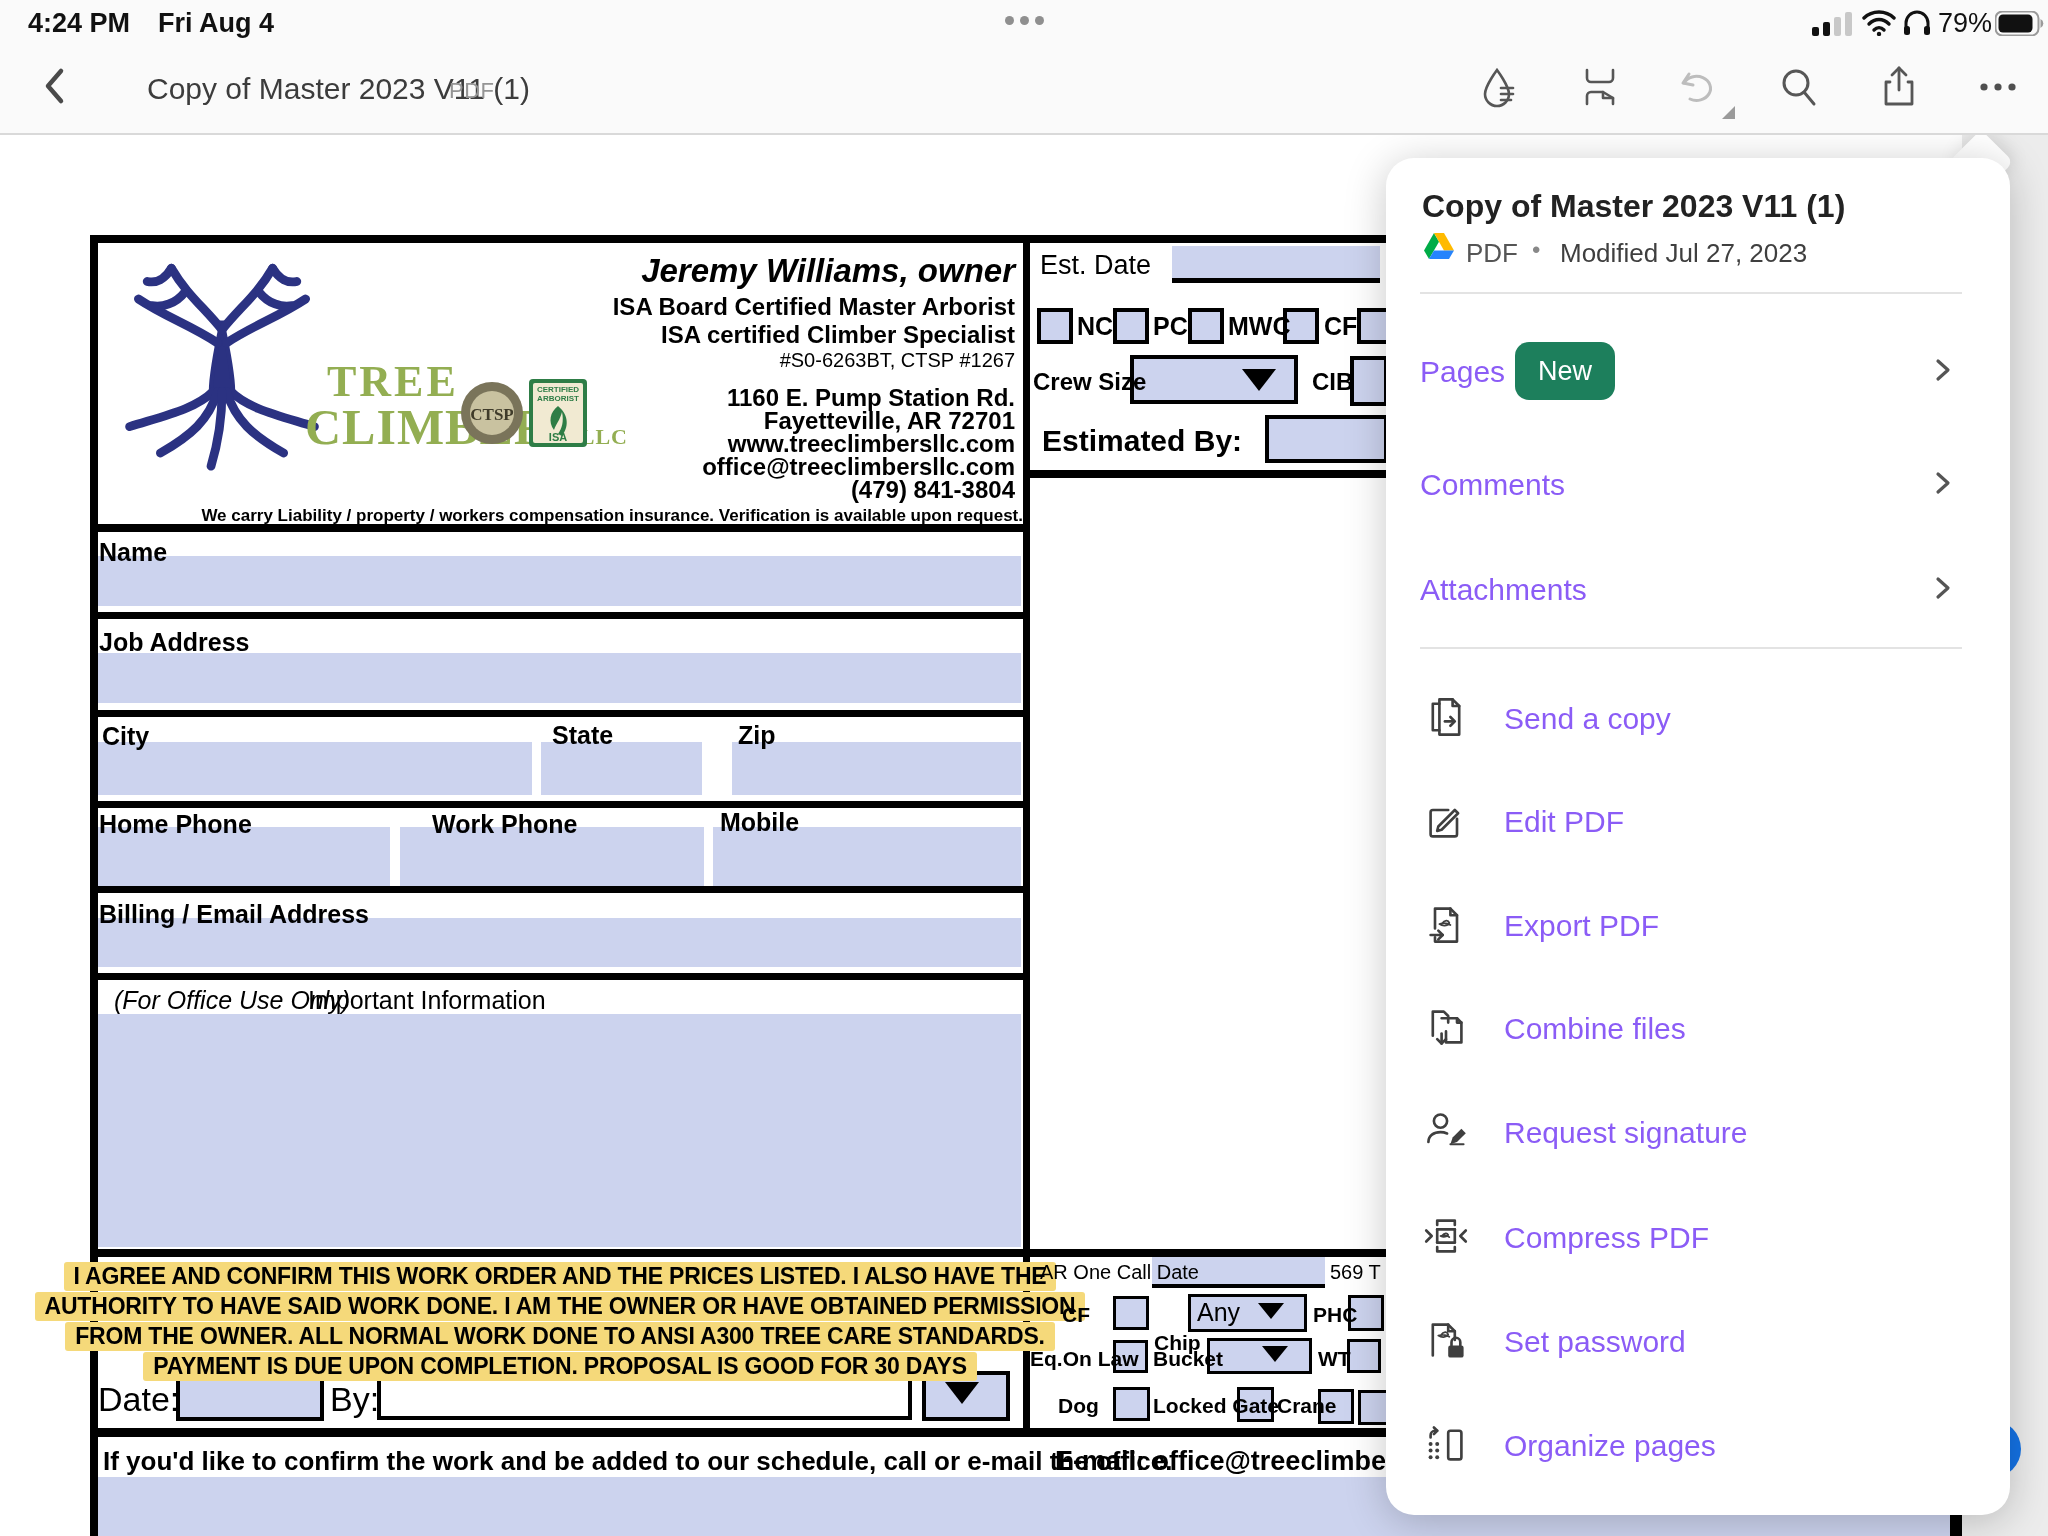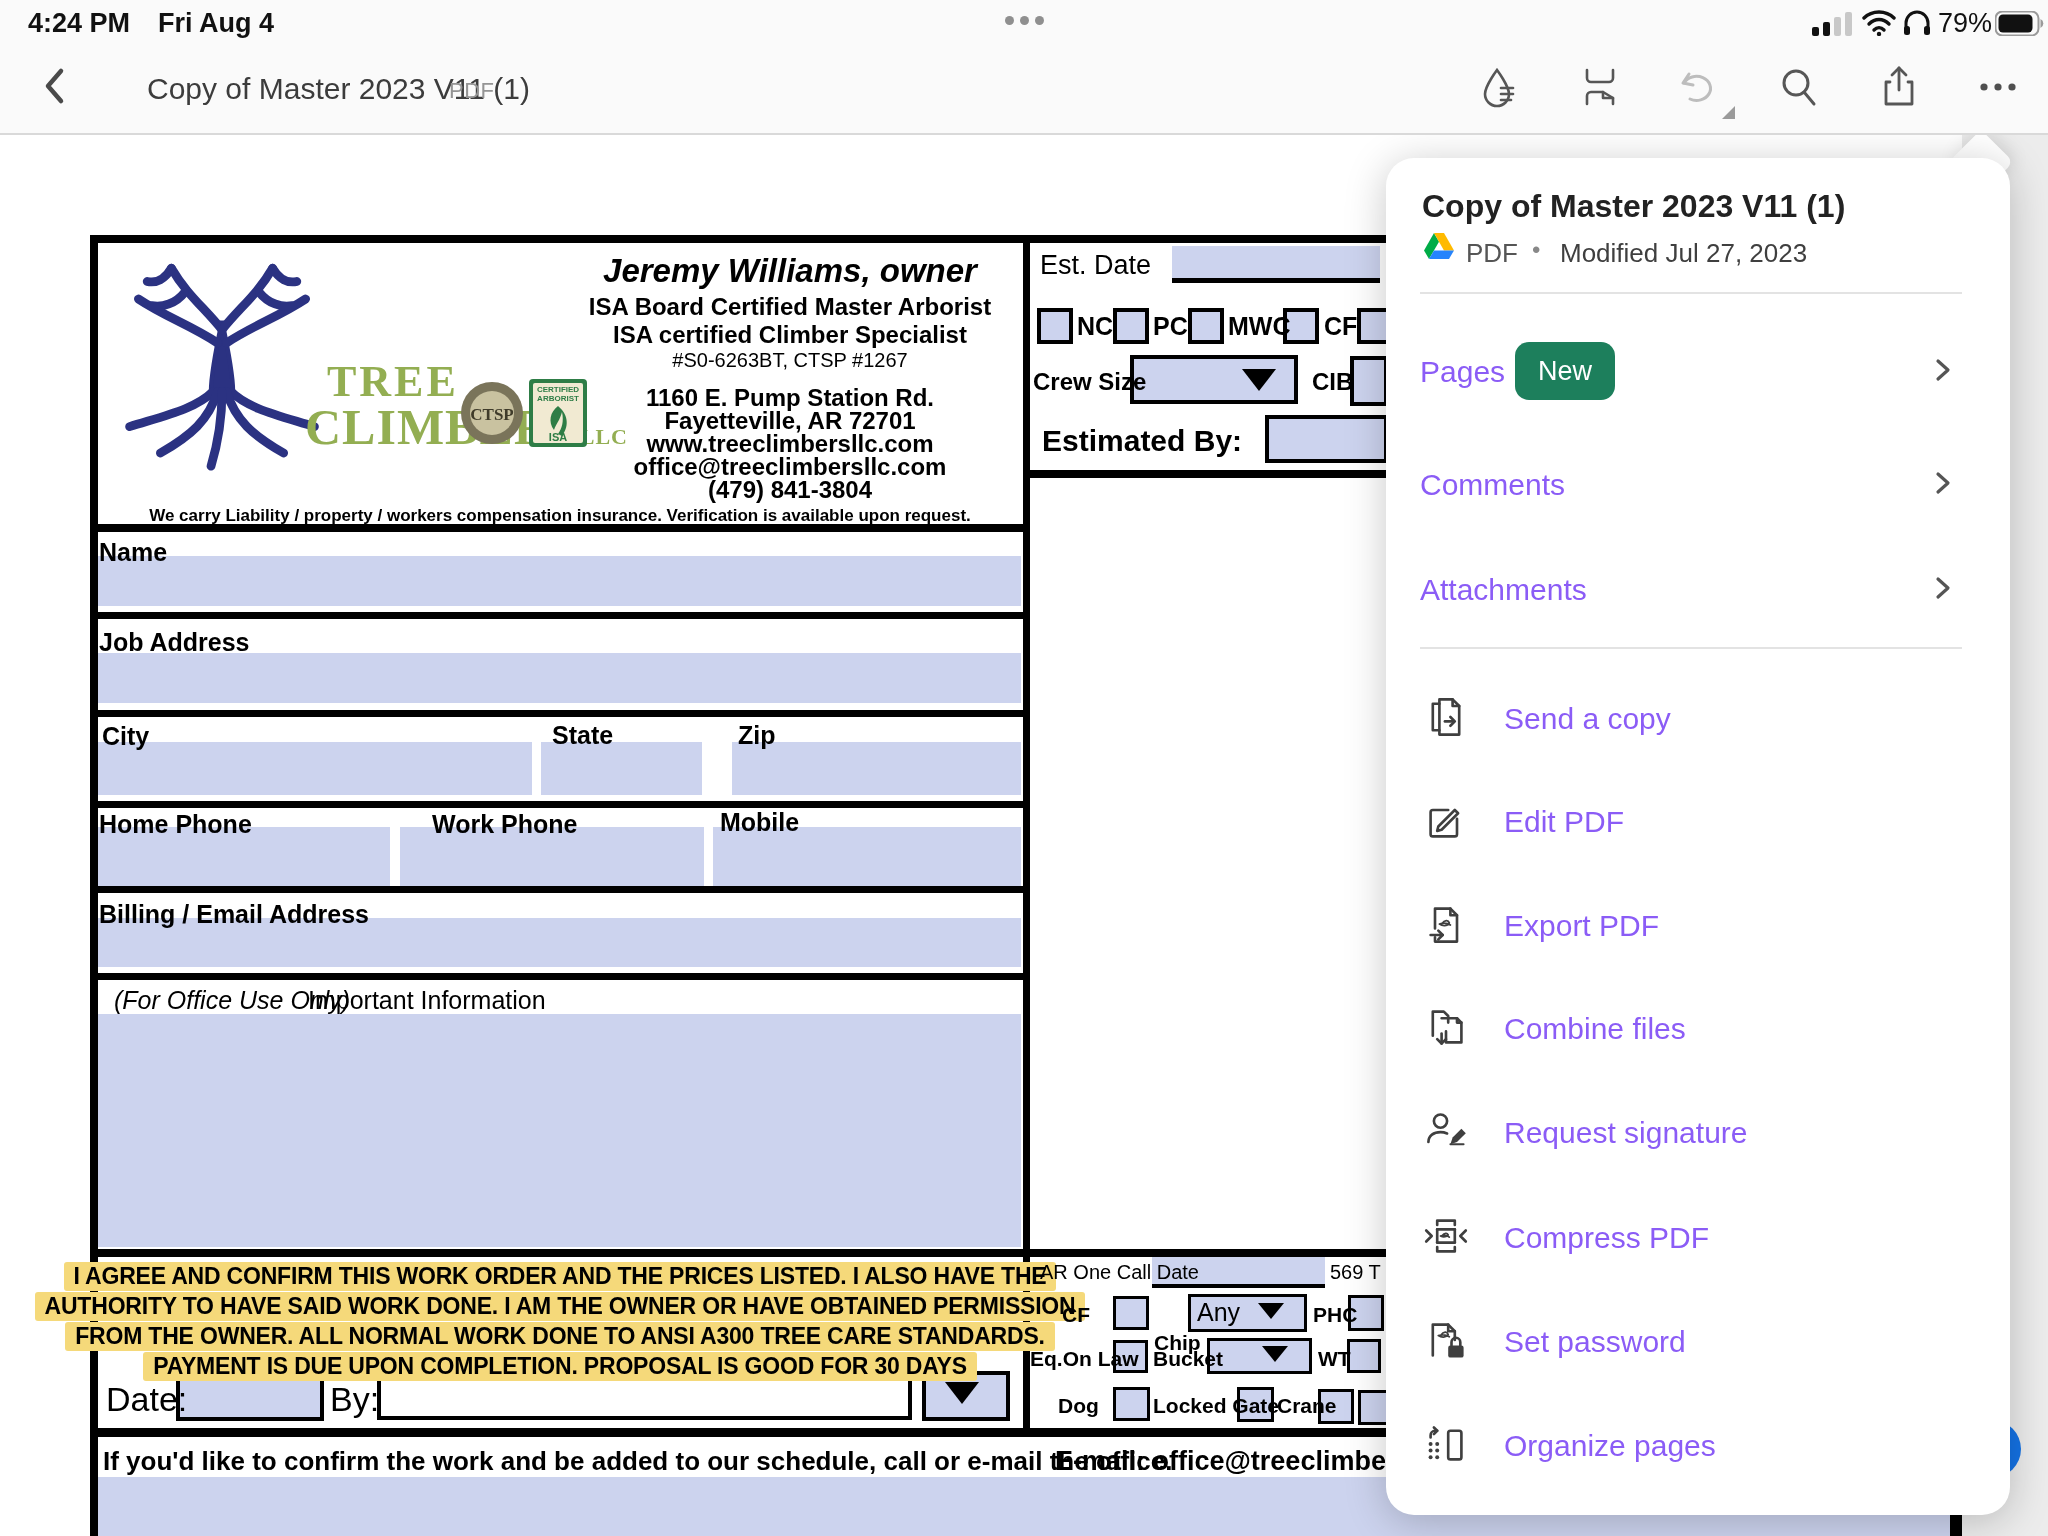--- a/index.html
+++ b/index.html
@@ -35,21 +35,21 @@
   .mchev{position:absolute;width:26px;height:26px;}
   .micon{position:absolute;left:1424px;width:44px;height:44px;}
   .micon svg,.mchev svg{width:100%;height:100%;}
   .mdivider{position:absolute;left:1420px;width:542px;height:2px;background:#e3e3e3;z-index:21;}
   #new-badge{position:absolute;left:1515px;top:342px;width:100px;height:58px;background:#1d7f5c;border-radius:14px;
              color:#fff;font-size:27px;display:flex;align-items:center;justify-content:center;z-index:21;}
   .z21{z-index:21;}
   #fab{position:absolute;left:1963px;top:1420px;width:58px;height:58px;border-radius:50%;background:#1473e6;z-index:10;}
   
   .logo-green{color:#93ae52;font-family:"Liberation Serif",serif;font-weight:700;}
-  .center{text-align:center;}
+  .center{text-align:right;}
   .nw{white-space:nowrap;}
 </style>
 </head>
 <body>
 
 <div id="screen">
 
   <div id="chrome">
 
     <div class="abs sb-text" style="left:28px;top:8px;">4:24 PM</div>
@@ -266,21 +266,21 @@
   <div class="lbl" style="left:114px;top:986px;font-size:25px;font-weight:400;font-style:italic;">(For Office Use Only)</div>
   <div class="lbl" style="left:308px;top:986px;font-size:25px;font-weight:400;">Important Information</div>
   <div class="fld" style="left:97px;top:1014px;width:924px;height:233px;"></div>
 
   <div class="abs" style="left:97px;top:1262px;width:926px;z-index:9;display:flex;flex-direction:column;align-items:center;gap:1px;font-size:23px;font-weight:700;letter-spacing:-0.2px;">
     <span class="hl">I AGREE AND CONFIRM THIS WORK ORDER AND THE PRICES LISTED. I ALSO HAVE THE</span>
     <span class="hl">AUTHORITY TO HAVE SAID WORK DONE. I AM THE OWNER OR HAVE OBTAINED PERMISSION</span>
     <span class="hl">FROM THE OWNER. ALL NORMAL WORK DONE TO ANSI A300 TREE CARE STANDARDS.</span>
     <span class="hl">PAYMENT IS DUE UPON COMPLETION. PROPOSAL IS GOOD FOR 30 DAYS</span>
   </div>
-  <div class="lbl" style="left:98px;top:1380px;font-size:34px;font-weight:500;margin-left:8px;">Date:</div>
+  <div class="lbl" style="left:98px;top:1380px;font-size:34px;font-weight:500;">Date:</div>
   <div class="fldb" style="left:176px;top:1372px;width:140px;height:41px;"></div>
   <div class="lbl" style="left:330px;top:1380px;font-size:34px;font-weight:500;">By:</div>
   <div class="whtb" style="left:377px;top:1373px;width:527px;height:39px;"></div>
   <div class="fldb" style="left:922px;top:1371px;width:80px;height:42px;"></div>
   <div class="caret" style="left:1028px;top:1382px;left:945px;"></div>
 
   <div class="lbl" style="left:1040px;top:1261px;font-size:20px;font-weight:400;">AR One Call Date</div>
   <div class="fld" style="left:1152px;top:1257px;width:173px;height:27px;border-bottom:4px solid #000;"></div>
   <div class="lbl" style="left:1330px;top:1261px;font-size:20px;font-weight:400;">569 T</div>
 

